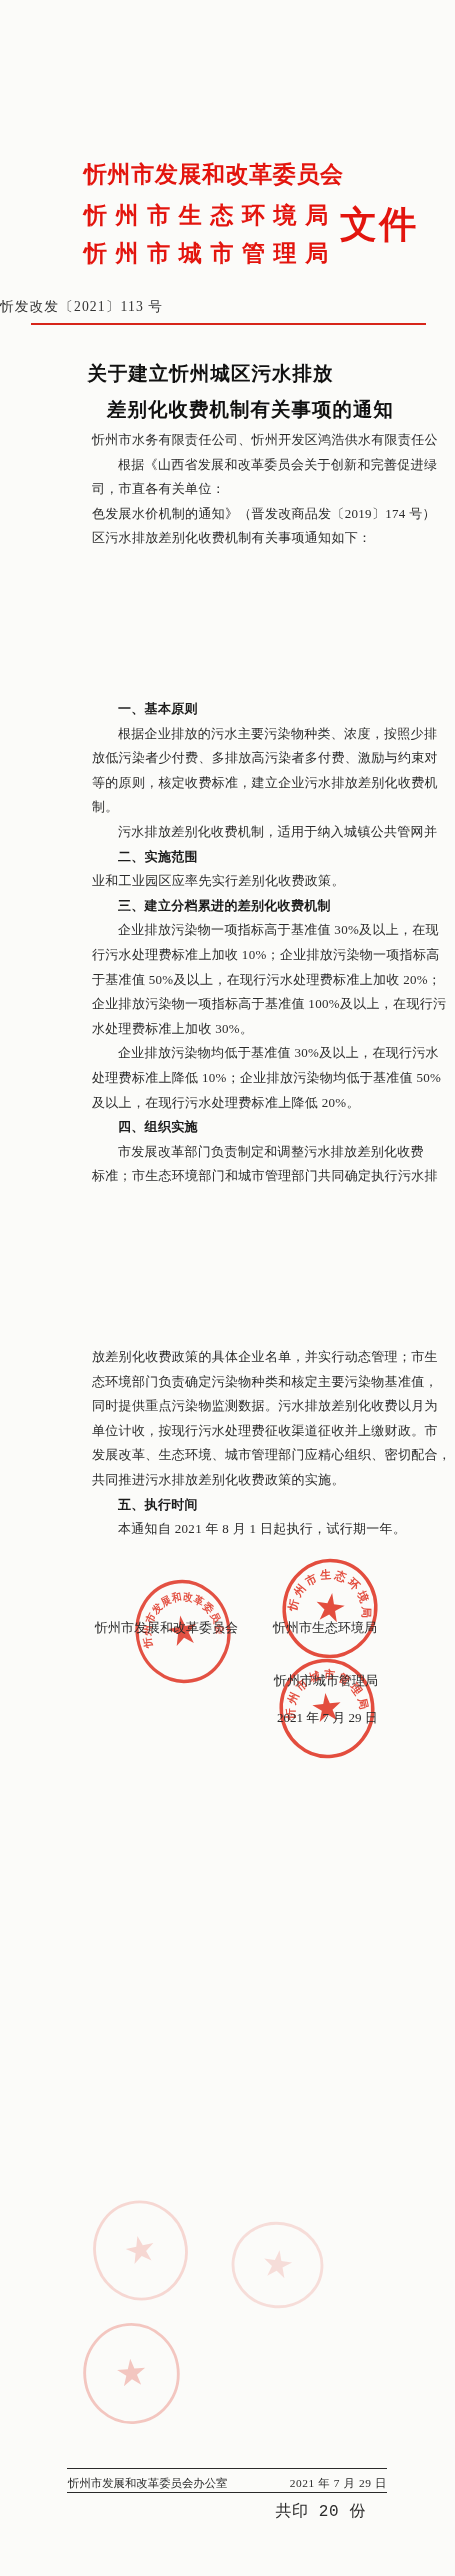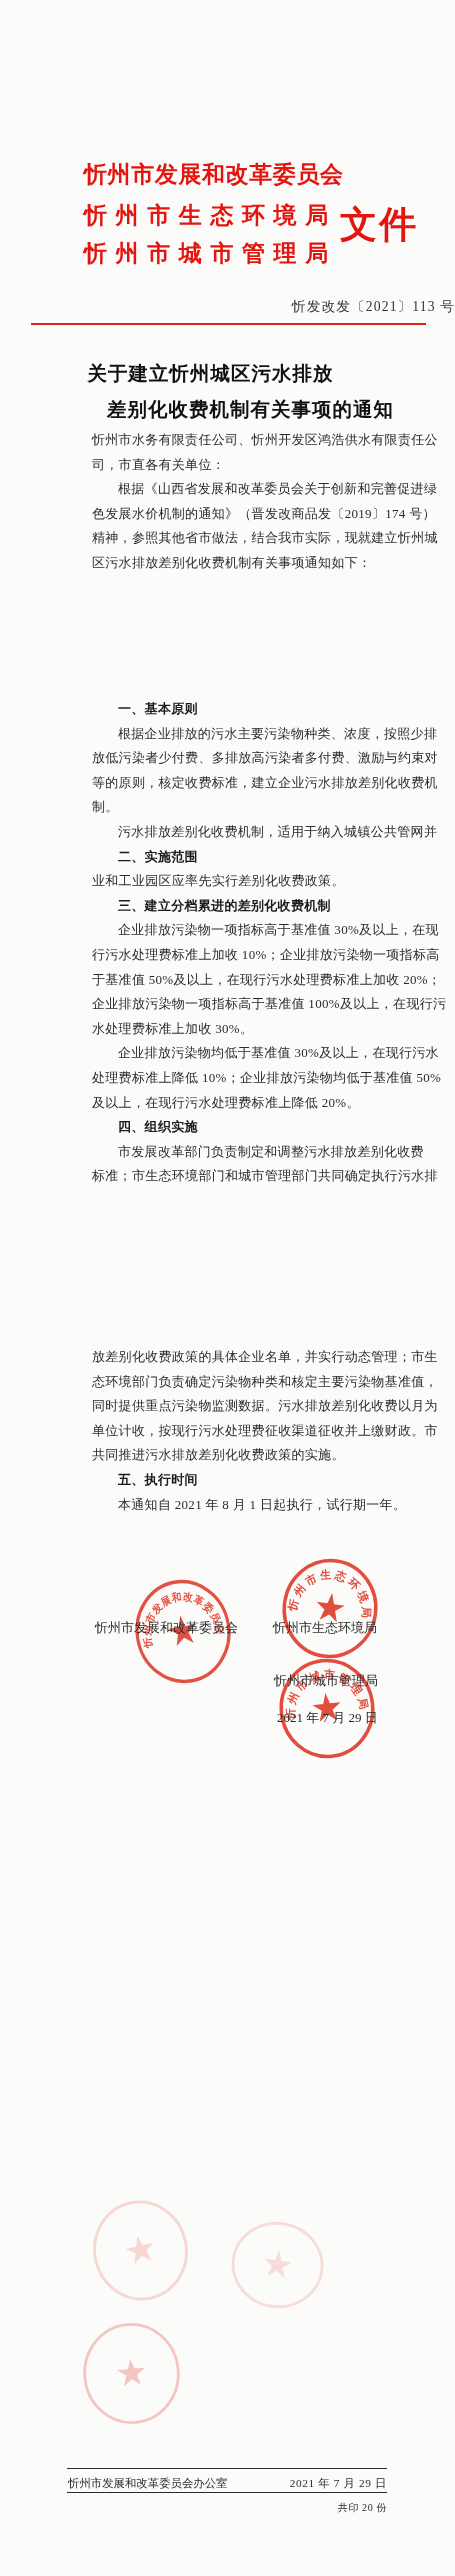--- a/index.html
+++ b/index.html
@@ -10,21 +10,21 @@
     color:#262626;
   }
   
   .mast-line{position:absolute;left:84px;font-weight:bold;color:#e3150e;
     white-space:nowrap;font-family:"Liberation Serif","DejaVu Serif",serif;}
   .mast-1{top:159px;font-size:23px;letter-spacing:0.6px;}
   .mast-2{top:200px;font-size:23px;letter-spacing:8.6px;}
   .mast-3{top:238px;font-size:23px;letter-spacing:8.6px;}
   .mast-suffix{position:absolute;left:340px;top:200px;font-size:37px;font-weight:bold;
     color:#e3150e;letter-spacing:2.3px;white-space:nowrap;}
-  .doc-number{position:absolute;left:0;top:298px;width:455px;text-align:right;
+  .doc-number{position:absolute;left:0;top:298px;width:455px;text-align:left;
     font-size:13.7px;color:#333;letter-spacing:1.1px;}
   .red-rule{position:absolute;left:31px;top:323px;width:395px;height:1.7px;background:#d7251a;}
   
   .title-line{position:absolute;left:0;width:421px;text-align:center;font-size:19.4px;
     font-weight:bold;color:#111;letter-spacing:1.1px;white-space:nowrap;}
   .title-1{top:360px;}
   .title-2{top:396px;margin-left:40px;}
   
   .block{position:absolute;left:68px;width:343px;margin-left:24px;}
   .line{height:24.6px;line-height:24.6px;font-size:13px;white-space:nowrap;
@@ -35,42 +35,41 @@
   .sig{position:absolute;font-size:13px;white-space:nowrap;color:#2b2b2b;line-height:15px;z-index:5;}
   
   .seal{position:absolute;z-index:3;}
   .seal text{font-family:"Liberation Serif","DejaVu Serif",serif;font-weight:bold;}
   
   .f-rule{position:absolute;left:67px;width:320px;height:1.1px;background:#2a2a2a;}
   .f-rule-top{top:2468px;}
   .f-rule-bottom{top:2492px;}
   .f-office{position:absolute;left:68px;top:2476px;font-size:11.4px;white-space:nowrap;color:#2b2b2b;}
   .f-date{position:absolute;right:68px;top:2476px;font-size:11.4px;white-space:nowrap;color:#2b2b2b;letter-spacing:0.6px;}
-  .f-copies{position:absolute;right:68px;top:2501px;font-size:10px;white-space:nowrap;color:#2b2b2b;letter-spacing:0.6px;}
+  .f-copies{position:absolute;right:89px;top:2501px;font-size:16px;white-space:nowrap;color:#2b2b2b;letter-spacing:0.6px;font-family:Liberation Mono, monospace;}
 </style>
 </head>
 <body>
 
 <div class="mast-line mast-1">忻州市发展和改革委员会</div>
 <div class="mast-line mast-2">忻州市生态环境局</div>
 <div class="mast-line mast-3">忻州市城市管理局</div>
 <div class="mast-suffix">文件</div>
 
 <div class="doc-number">忻发改发〔2021〕113 号</div>
 <div class="red-rule"></div>
 
 <div class="title-line title-1">关于建立忻州城区污水排放</div>
 <div class="title-line title-2">差别化收费机制有关事项的通知</div>
 
 <div class="block" style="top:428px;">
   <div class="line">忻州市水务有限责任公司、忻州开发区鸿浩供水有限责任公</div>
+  <div class="line indent">根据《山西省发展和改革委员会关于创新和完善促进绿</div>
   <div class="line">司，市直各有关单位：</div>
-  <div class="line indent">根据《山西省发展和改革委员会关于创新和完善促进绿</div>
   <div class="line">色发展水价机制的通知》（晋发改商品发〔2019〕174 号）</div>
-  <div class="line">精神，参照其他省市做法，结合我市实际，现就建立忻州城</div>
   <div class="line">区污水排放差别化收费机制有关事项通知如下：</div>
 </div>
 
 <div class="block" style="top:697px;">
   <div class="line heading indent">一、基本原则</div>
   <div class="line indent">根据企业排放的污水主要污染物种类、浓度，按照少排</div>
   <div class="line">放低污染者少付费、多排放高污染者多付费、激励与约束对</div>
   <div class="line">等的原则，核定收费标准，建立企业污水排放差别化收费机</div>
   <div class="line">制。</div>
   <div class="line indent">污水排放差别化收费机制，适用于纳入城镇公共管网并</div>
@@ -88,20 +87,21 @@
   <div class="line heading indent">四、组织实施</div>
   <div class="line indent">市发展改革部门负责制定和调整污水排放差别化收费</div>
   <div class="line">标准；市生态环境部门和城市管理部门共同确定执行污水排</div>
 </div>
 
 <div class="block" style="top:1345px;">
   <div class="line">放差别化收费政策的具体企业名单，并实行动态管理；市生</div>
   <div class="line">态环境部门负责确定污染物种类和核定主要污染物基准值，</div>
   <div class="line">同时提供重点污染物监测数据。污水排放差别化收费以月为</div>
   <div class="line">单位计收，按现行污水处理费征收渠道征收并上缴财政。市</div>
+  <div class="line">发展改革、生态环境、城市管理部门应精心组织、密切配合，</div>
   <div class="line">共同推进污水排放差别化收费政策的实施。</div>
   <div class="line heading indent">五、执行时间</div>
   <div class="line indent">本通知自 2021 年 8 月 1 日起执行，试行期一年。</div>
 </div>
 
 <svg class="seal" style="left:117px;top:1557px;transform:rotate(-10deg);" width="132" height="149" viewBox="-115 -130 230 260">
   <g transform="scale(1,1.09)" fill="none" stroke="#e03a2a" opacity="0.88">
     <circle cx="0" cy="0" r="80" stroke-width="5.5"></circle>
     <polygon fill="#e03a2a" stroke="none" points="0,-26 5.8,-8.1 24.7,-8.1 9.4,3 15.2,21.1 0,10 -15.2,21.1 -9.4,3 -24.7,-8.1 -5.8,-8.1"></polygon>
     <path id="sealArc1" d="M -58 8 A 58 58 0 1 1 58 8" stroke="none"></path>

